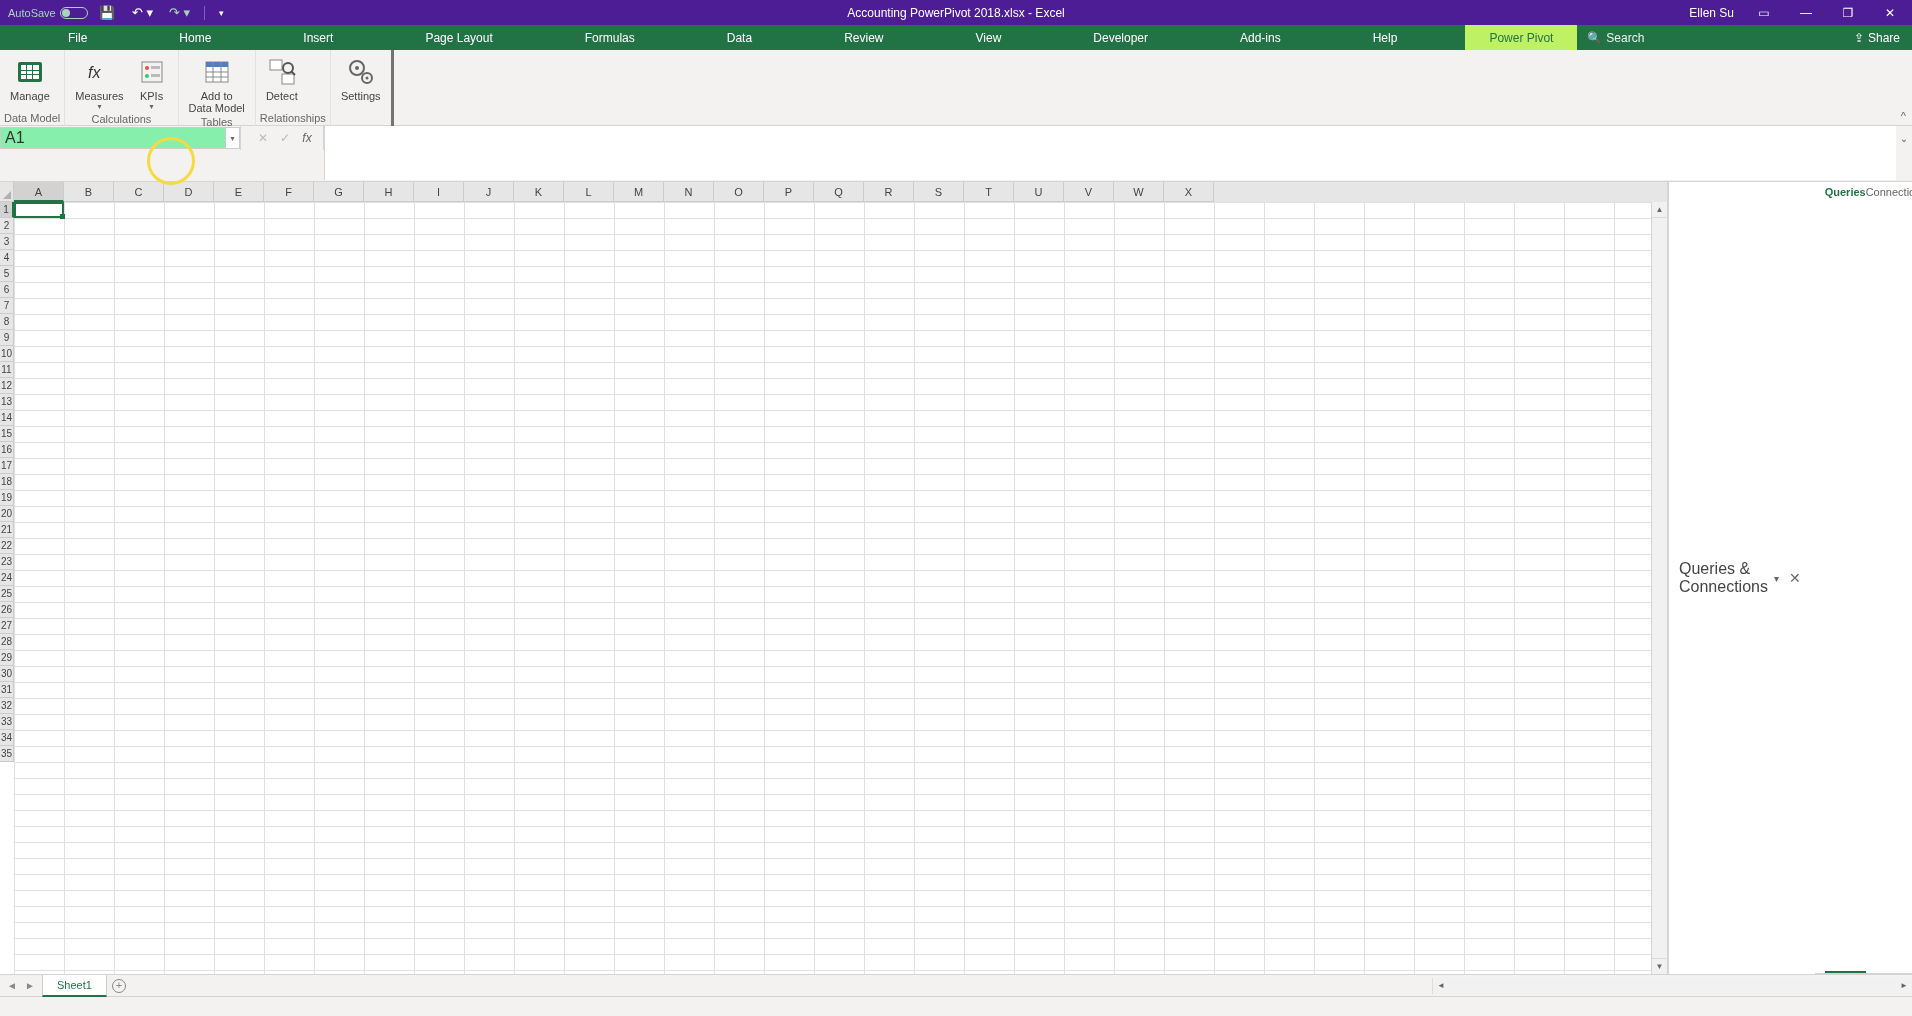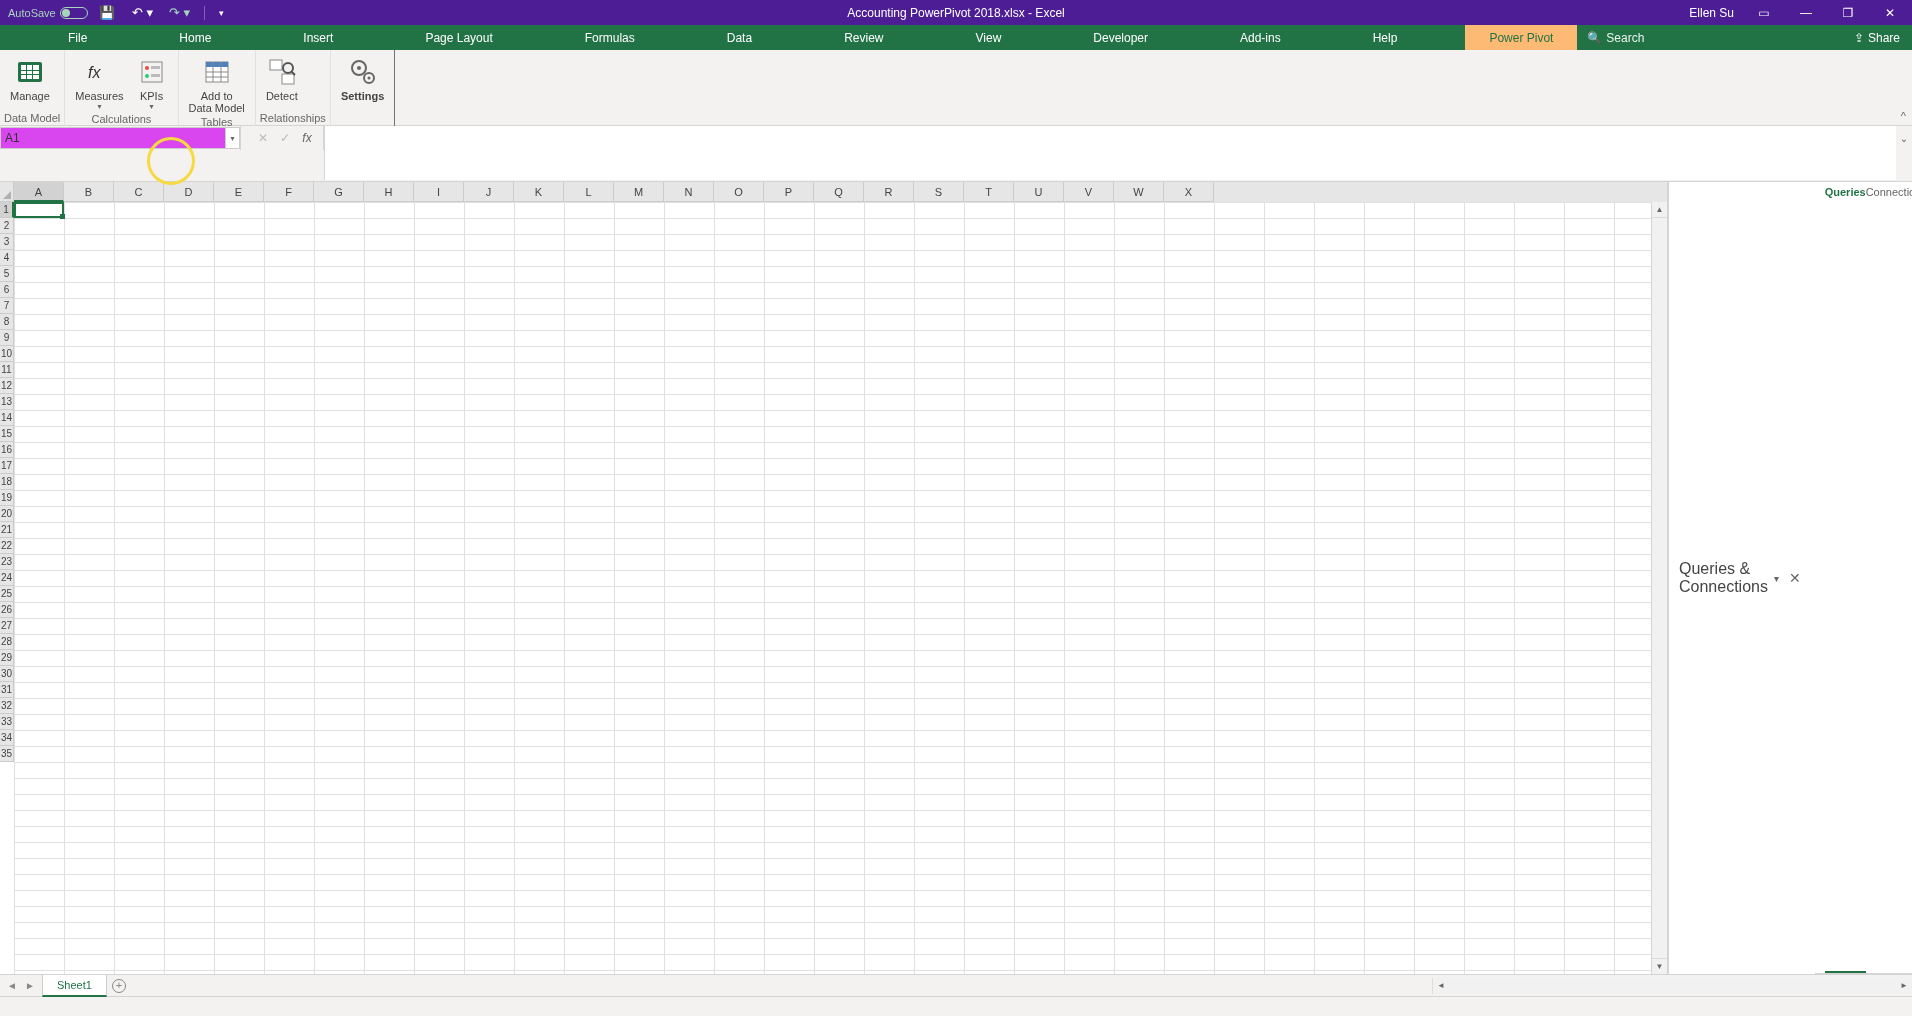--- a/index.html
+++ b/index.html
@@ -15,37 +15,37 @@
     .qat-sep { width: 1px; height: 14px; background: rgba(255,255,255,0.3); margin: 0 2px; }
     .title-center { position: absolute; left: 50%; transform: translateX(-50%); font-size: 12px; }
     .title-right { margin-left: auto; display: flex; align-items: center; gap: 6px; padding-right: 4px; }
     .user-name { font-size: 12px; padding: 0 6px; }
     .win-btn { width: 36px; height: 25px; display: flex; align-items: center; justify-content: center; color: #fff; font-size: 12px; cursor: pointer; }
 
     
     .ribbon-tabs { height: 25px; background: #217346; display: flex; align-items: center; color: #fff; font-size: 12px; }
     .ribbon-tab { padding: 5px 24px 4px; cursor: pointer; height: 25px; display: flex; align-items: center; margin-left: 44px; }
     .ribbon-tab.file { background: #217346; }
-    .ribbon-tab.active { background: #fdba74; color: #217346; }
+    .ribbon-tab.active { background: #bef264; color: #217346; }
     .tell-me { display: flex; align-items: center; gap: 4px; padding: 0 10px; color: #eaf3ee; cursor: text; }
     .share { margin-left: auto; display: flex; align-items: center; gap: 4px; padding: 0 12px; color: #fff; cursor: pointer; }
 
     
     .ribbon-panel { height: 76px; background: #f3f2f1; border-bottom: 1px solid #d4d4d4; display: flex; position: relative; }
     .ribbon-group { display: flex; flex-direction: column; border-right: 1px solid #e1e1e1; padding: 2px 4px 0; height: 76px; }
     .ribbon-group-items { display: flex; flex: 1; }
     .ribbon-btn { display: flex; flex-direction: column; align-items: center; justify-content: flex-start; padding: 2px 6px; cursor: pointer; font-size: 11px; color: #444; min-width: 44px; }
     .ribbon-icon { width: 32px; height: 32px; margin: 2px 0; display: flex; align-items: center; justify-content: center; }
     .ribbon-group-label { font-size: 11px; color: #666; text-align: center; padding-bottom: 2px; }
     .collapse-ribbon { position: absolute; right: 6px; bottom: 3px; font-size: 11px; color: #666; cursor: pointer; }
 
     
     .formula-bar { height: 56px; background: #f3f2f1; border-bottom: 1px solid #d4d4d4; display: flex; align-items: flex-start; }
     .name-box-wrap { display: flex; align-items: center; border-right: 1px solid #d4d4d4; height: 24px; }
-    .name-box { width: 226px; height: 22px; background: #d946ef; border: 1px solid #ccc; font-size: 12px; padding: 0 4px; color: #333; }
+    .name-box { width: 226px; height: 22px; background: #86efac; border: 1px solid #ccc; font-size: 16px; padding: 0 4px; color: #333; }
     .name-dd { width: 14px; height: 22px; background: #fff; border: 1px solid #ccc; border-left: none; display: flex; align-items: center; justify-content: center; font-size: 8px; color: #666; cursor: pointer; }
     .fb-btns { display: flex; align-items: center; height: 24px; gap: 2px; padding: 0 6px 0 12px; border-right: 1px solid #d4d4d4; }
     .fb-btn { width: 20px; height: 20px; display: flex; align-items: center; justify-content: center; color: #bbb; font-size: 12px; }
     .fb-btn.fx { color: #666; font-style: italic; }
     .formula-input { flex: 1; height: 54px; background: #fff; border: none; border-left: 1px solid #d4d4d4; padding: 3px 6px; font-size: 12px; }
     .fb-expand { width: 16px; height: 24px; display: flex; align-items: center; justify-content: center; color: #666; font-size: 10px; cursor: pointer; }
 
     
     .main-area { display: flex; height: calc(1016px - 25px - 25px - 76px - 56px - 22px - 20px); position: relative; }
     .grid-area { flex: 1; display: flex; flex-direction: column; overflow: hidden; border-right: 1px solid #d4d4d4; }
@@ -231,21 +231,21 @@
               <circle cx="22" cy="12" r="5" fill="none" stroke="#555" stroke-width="2"></circle>
               <line x1="25" y1="15" x2="29" y2="19" stroke="#555" stroke-width="2"></line>
             </svg>
         </div>
         <span>Detect</span>
       </div>
     </div>
     <div class="ribbon-group-label">Relationships</div>
   </div>
 
-  <div class="ribbon-group" style="border-right:1px solid #737373;font-weight:bold;">
+  <div class="ribbon-group" style="border-right:3px solid #737373;">
     <div class="ribbon-group-items">
       <div class="ribbon-btn">
         <div class="ribbon-icon">
           <svg class="ico" viewBox="0 0 32 32">
               <circle cx="12" cy="12" r="7" fill="none" stroke="#666" stroke-width="2"></circle>
               <circle cx="12" cy="12" r="2" fill="#666"></circle>
               <circle cx="22" cy="22" r="5" fill="none" stroke="#666" stroke-width="2"></circle>
               <circle cx="22" cy="22" r="1.5" fill="#666"></circle>
             </svg>
         </div>

